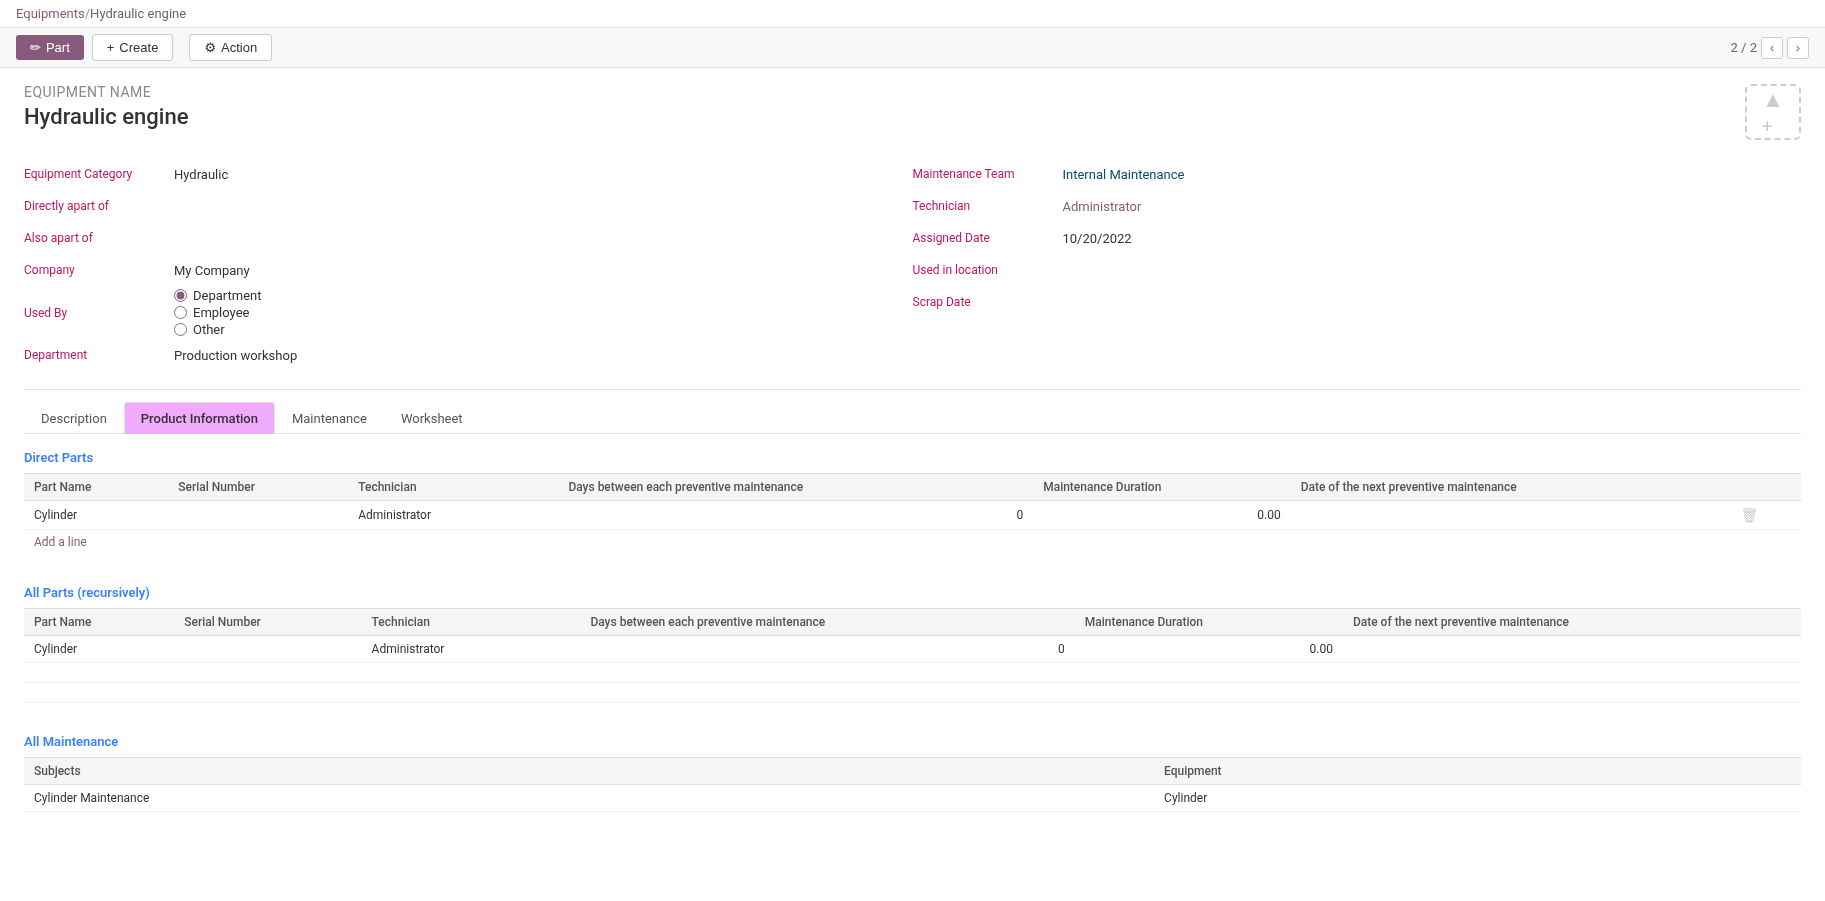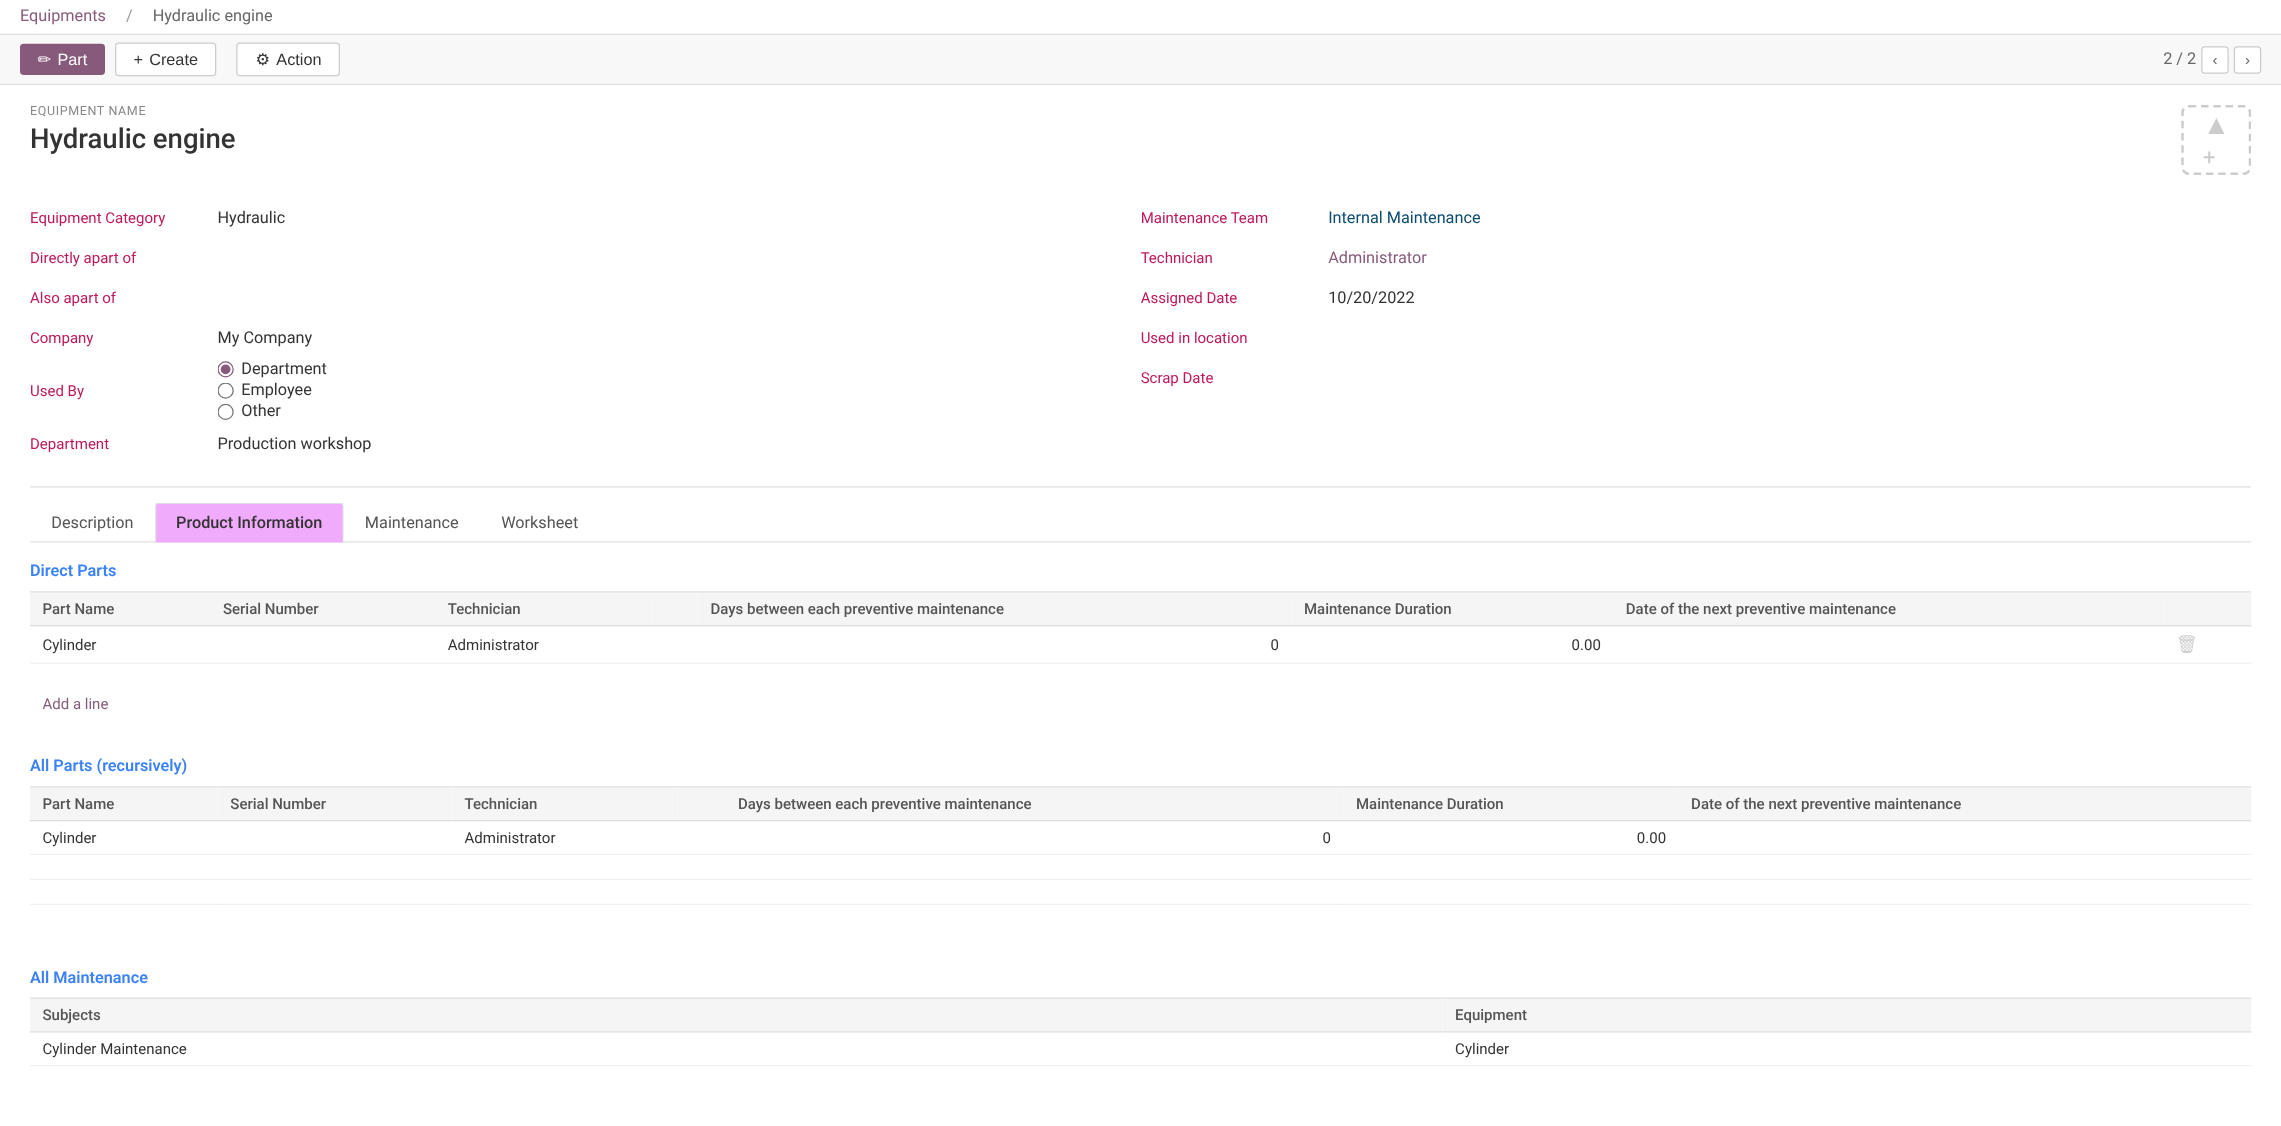--- a/index.html
+++ b/index.html
@@ -5,21 +5,21 @@
     * { box-sizing: border-box; margin: 0; padding: 0; }
     body { font-family: -apple-system, BlinkMacSystemFont, 'Segoe UI', Roboto, sans-serif; font-size: 13px; color: #333; background: #fff; }
 
     
     .breadcrumb-bar {
       padding: 6px 16px;
       background: #fff;
       border-bottom: 1px solid #e0e0e0;
       display: flex;
       align-items: flex-end;
-      gap: 16px;
+      gap: 0;
       font-size: 13px;
     }
     .breadcrumb-link { color: #875a7b; text-decoration: none; cursor: pointer; }
     .breadcrumb-sep { color: #999; }
     .breadcrumb-current { color: #666; }
 
     
     .toolbar {
       padding: 6px 16px;
       border-bottom: 1px solid #e0e0e0;
@@ -89,21 +89,21 @@
     }
 
     
     .equipment-header {
       display: flex;
       align-items: flex-start;
       justify-content: space-between;
       margin-bottom: 20px;
     }
     .equipment-name-label {
-      font-size: 10px;
+      font-size: 14px;
       color: #888;
       text-transform: uppercase;
       letter-spacing: 0.5px;
       margin-bottom: 4px;
     }
     .equipment-name {
       font-size: 22px;
       font-weight: 500;
       color: #333;
     }
@@ -203,21 +203,21 @@
       font-size: 13px;
       font-weight: 600;
       margin: 16px 0 8px 0;
     }
 
     
     .data-table {
       width: 100%;
       border-collapse: collapse;
       font-size: 12px;
-      margin-bottom: 20px;
+      margin-bottom: 0;
     }
     .data-table th {
       background: #f5f5f5;
       padding: 6px 10px;
       text-align: left;
       font-weight: 500;
       color: #555;
       border-bottom: 1px solid #ddd;
       border-top: 1px solid #ddd;
     }

